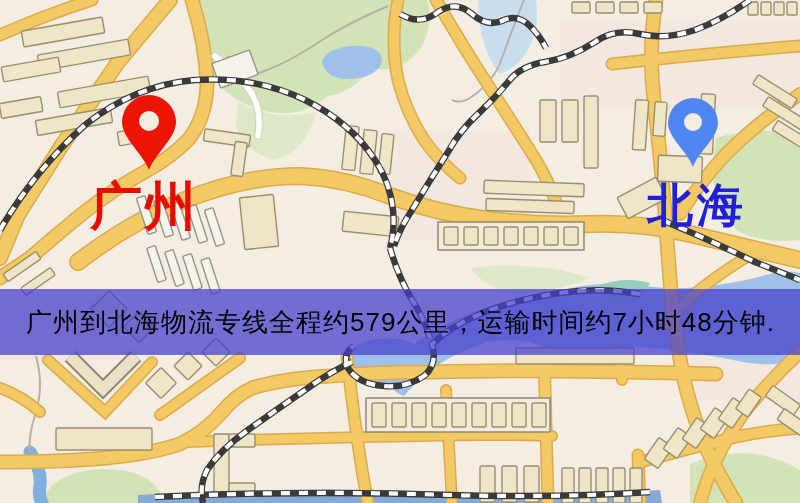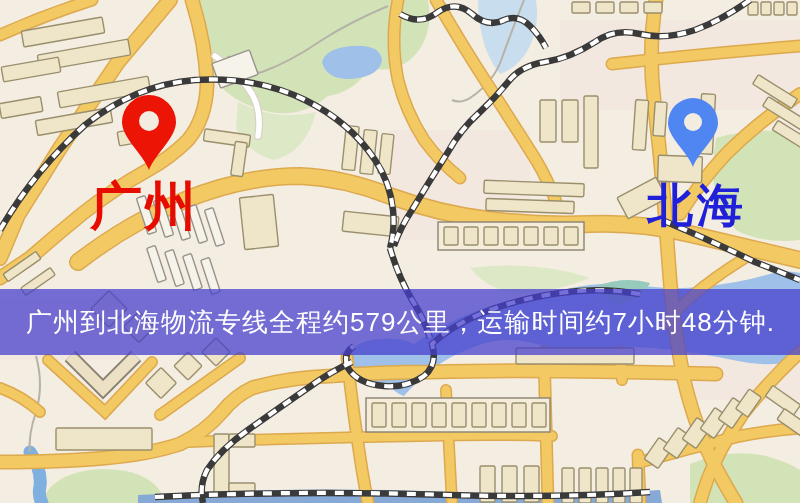--- a/index.html
+++ b/index.html
@@ -212,16 +212,16 @@
     </g>
     <g>
       <path d="M693,167 C688,152 668,138 668,123 A25,25 0 1 1 718,123 C718,138 698,152 693,167 Z" fill="#4f86f2"></path>
       <circle cx="693" cy="122" r="9" fill="#f3ece1"></circle>
     </g>
 
     <text class="city-label" x="144" y="224" text-anchor="middle" font-size="52" letter-spacing="2" fill="#e60d00">广州</text>
     <text class="city-label" x="697" y="221" text-anchor="middle" font-size="46" letter-spacing="4" fill="#2020d8">北海</text>
   </svg>
 
-  <div id="banner" style="top: 289px; height: 66px; background: rgba(70, 63, 205, 0.74); color: #ffffff; font-size: 26px; padding-left: 26px; letter-spacing: 1px;">
+  <div id="banner" style="top: 289px; height: 66px; background: rgba(70, 63, 205, 0.74); color: #000000; font-size: 26px; padding-left: 26px; letter-spacing: 1px;">
     <span>广州到北海物流专线全程约579公里，运输时间约7小时48分钟.</span>
   </div>
 </div>
 
 </body></html>

